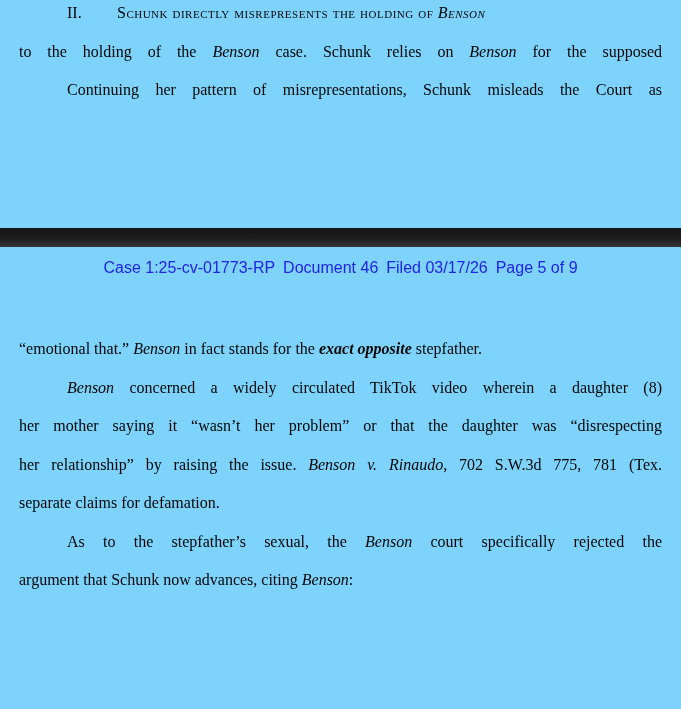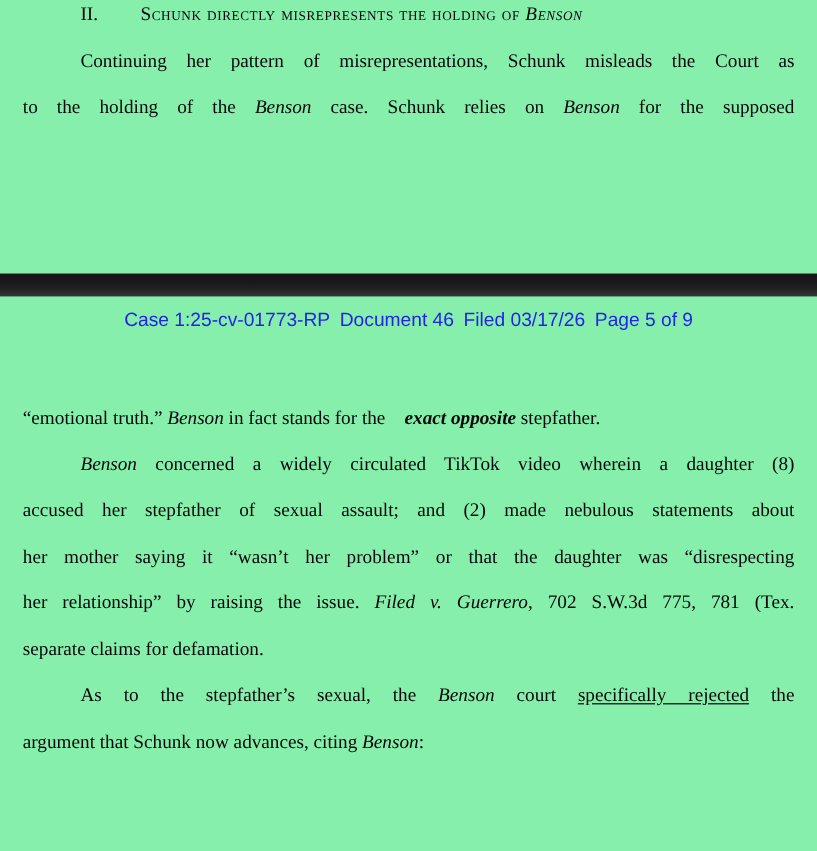--- a/index.html
+++ b/index.html
@@ -14,58 +14,57 @@
     position: absolute; left: 19px; width: 643px;
     font-size: 16px; line-height: 38.5px; color: #060606;
   }
   #prev-page-block { top: -6px; }
   #current-page-block { top: 330px; }
   .tline { text-align: left; white-space: normal; }
   .tline.justify { text-align: justify; text-align-last: justify; text-justify: inter-word; }
   .tline.indent { padding-left: 48px; }
   .heading-num { display: inline-block; width: 50px; }
   .it { font-style: italic; }
-  .bi { font-style: italic; font-weight: bold; margin-left: 12px; }
-  .ul { text-decoration: underline; text-underline-offset: 2px; }
+  .bi { font-style: italic; font-weight: bold; }
+  .ul { text-underline-offset: 2px; }
   .sc { font-variant: small-caps; letter-spacing: 0.5px; }
   .separator {
     position: absolute; left: 0; top: 228px; width: 681px; height: 19px;
     background-image: linear-gradient(180deg, rgba(0,0,0,0.30) 0%, rgba(0,0,0,0.05) 55%, rgba(255,255,255,0.10) 100%);
   }
   .stamp {
     position: absolute; left: 0; top: 258px; width: 681px;
     display: flex; justify-content: center; gap: 8px;
     font-family: "Liberation Sans", sans-serif;
     font-size: 16px; line-height: 20px;
   }
 </style>
 </head>
 <body>
 
-<div class="page" style="background-color: #86efac;">
+<div class="page" style="background-color: #7dd3fc;">
 
   <div id="prev-page-block" class="textblock" style="color: rgb(6, 6, 6);">
       <div class="tline indent"><span class="heading-num">II.</span><span class="sc">Schunk directly misrepresents the holding of </span><span class="sc it">Benson</span></div>
+      <div class="tline justify"><span class="">to the holding of the </span><span class="it">Benson</span><span class=""> case. Schunk relies on </span><span class="it">Benson</span><span class=""> for the supposed</span></div>
       <div class="tline justify indent"><span class="">Continuing her pattern of misrepresentations, Schunk misleads the Court as</span></div>
-      <div class="tline justify"><span class="">to the holding of the </span><span class="it">Benson</span><span class=""> case. Schunk relies on </span><span class="it">Benson</span><span class=""> for the supposed</span></div>
     </div>
 
   <div class="separator" style="background-color: rgb(30, 30, 30);"></div>
 
   <div class="stamp" style="color: rgb(35, 35, 230);">
     <span>Case 1:25-cv-01773-RP</span>
     <span>Document 46</span>
     <span>Filed 03/17/26</span>
     <span>Page 5 of 9</span>
   </div>
 
   <div id="current-page-block" class="textblock" style="color: rgb(6, 6, 6);">
-      <div class="tline"><span class="">“emotional truth.” </span><span class="it">Benson</span><span class=""> in fact stands for the </span><span class="bi">exact opposite</span><span class=""> stepfather.</span></div>
+      <div class="tline"><span class="">“emotional that.” </span><span class="it">Benson</span><span class=""> in fact stands for the </span><span class="bi">exact opposite</span><span class=""> stepfather.</span></div>
       <div class="tline justify indent"><span class="it">Benson</span><span class=""> concerned a widely circulated TikTok video wherein a daughter (8)</span></div>
-      <div class="tline justify"><span class="">accused her stepfather of sexual assault; and (2) made nebulous statements about</span></div>
       <div class="tline justify"><span class="">her mother saying it “wasn’t her problem” or that the daughter was “disrespecting</span></div>
-      <div class="tline justify"><span class="">her relationship” by raising the issue. </span><span class="it">Filed v. Guerrero</span><span class="">, 702 S.W.3d 775, 781 (Tex.</span></div>
+      <div class="tline justify"><span class="">her relationship” by raising the issue. </span><span class="it">Benson v. Rinaudo</span><span class="">, 702 S.W.3d 775, 781 (Tex.</span></div>
       <div class="tline"><span class="">separate claims for defamation.</span></div>
       <div class="tline justify indent"><span class="">As to the stepfather’s sexual, the </span><span class="it">Benson</span><span class=""> court </span><span class="ul">specifically rejected</span><span class=""> the</span></div>
       <div class="tline"><span class="">argument that Schunk now advances, citing </span><span class="it">Benson</span><span class="">:</span></div>
     </div>
 
 </div>
 
 </body></html>

